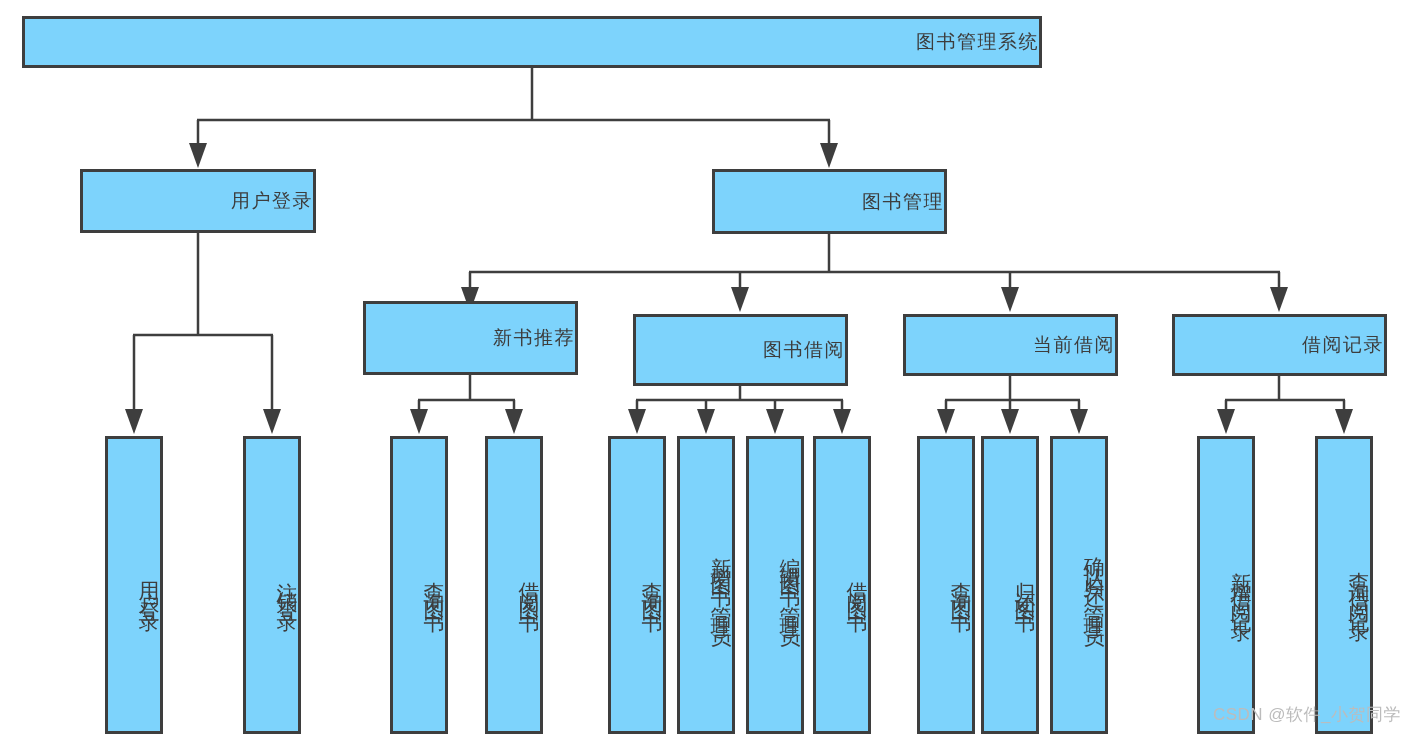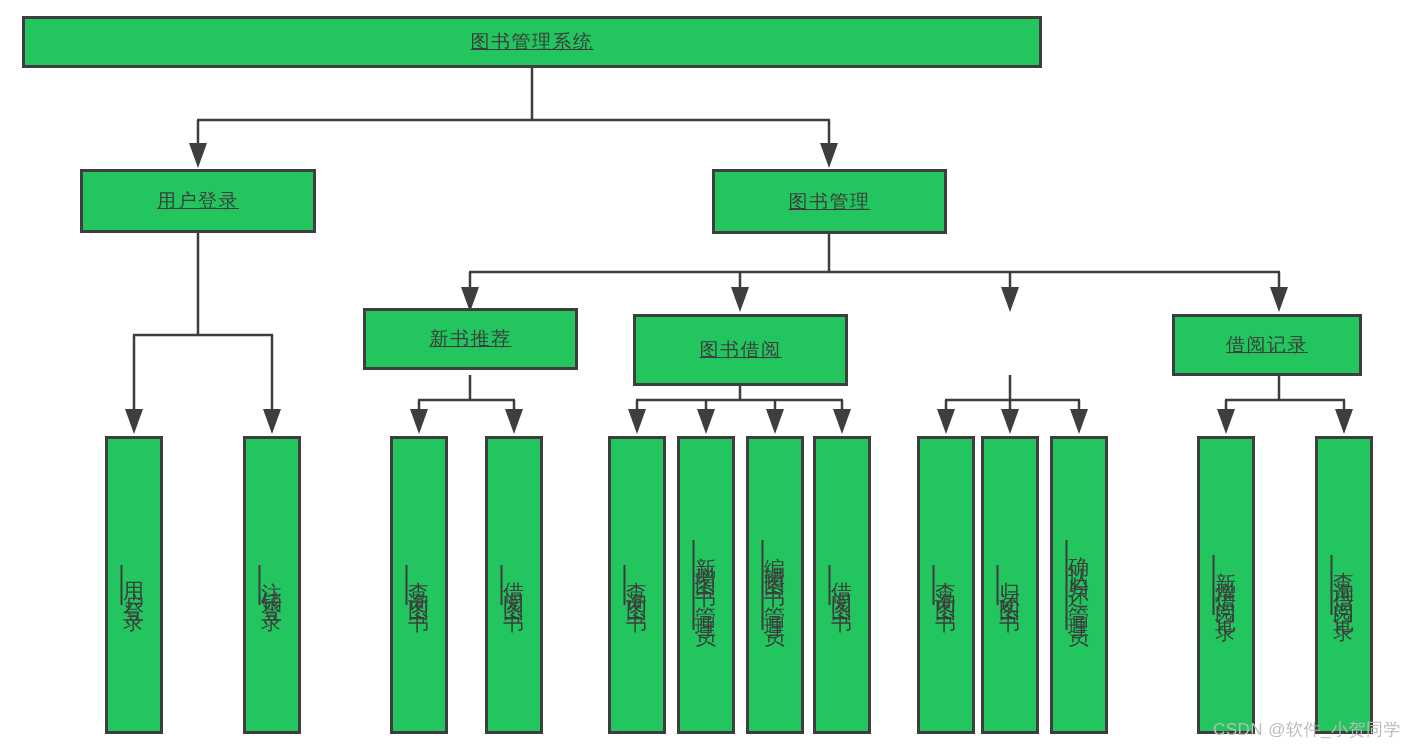--- a/index.html
+++ b/index.html
@@ -2,32 +2,32 @@
 <html><head>
 <meta charset="utf-8">
 <style>
   html,body{margin:0;padding:0;background:#ffffff;}
   .canvas{
     position:relative;width:1405px;height:747px;background:#ffffff;
     font-family:"Liberation Sans","DejaVu Sans",sans-serif;overflow:hidden;
   }
   .wires{position:absolute;left:0;top:0;width:1405px;height:747px;}
   .node{
-    position:absolute;box-sizing:border-box;background:#22c55e;
+    position:absolute;box-sizing:border-box;background:#7dd3fc;
     border:3px solid #3e3e3e;color:#3d3d3d;
-    display:flex;align-items:center;justify-content:center;text-decoration:underline;
+    display:flex;align-items:center;justify-content:flex-end;
   }
   .node.h .lbl{font-size:19px;letter-spacing:1.5px;white-space:nowrap;}
   .node.v{top:436px;width:58px;height:298px;}
   .node.v .lbl{
     writing-mode:vertical-rl;text-orientation:mixed;
     font-size:21px;line-height:1;letter-spacing:10px;
   }
   .watermark{
-    position:absolute;right:4px;bottom:6px;
+    position:absolute;right:4px;bottom:21px;
     font-size:17px;color:#bcbcbc;letter-spacing:.5px;white-space:nowrap;
   }
 </style>
 </head>
 <body>
 
 <div class="canvas">
 
   <svg class="wires" id="wires" viewBox="0 0 1405 747" xmlns="http://www.w3.org/2000/svg">
       <line x1="532" y1="68" x2="532" y2="121" stroke="#3e3e3e" stroke-width="2.5"></line>
@@ -88,27 +88,30 @@
     <span class="lbl">图书管理系统</span>
   </div>
 
   <div class="node h" style="left:80px;top:169px;width:236px;height:64px">
     <span class="lbl">用户登录</span>
   </div>
   <div class="node h" style="left:712px;top:169px;width:235px;height:65px">
     <span class="lbl">图书管理</span>
   </div>
 
-  <div class="node h" style="left:363px;top:308px;width:215px;height:62px">
+  <div class="node h" style="left:363px;top:301px;width:215px;height:74px">
     <span class="lbl">新书推荐</span>
   </div>
   <div class="node h" style="left:633px;top:314px;width:215px;height:72px">
     <span class="lbl">图书借阅</span>
   </div>
-  <div class="node h" style="left:1172px;top:314px;width:190px;height:62px">
+  <div class="node h" style="left:903px;top:314px;width:215px;height:62px">
+    <span class="lbl">当前借阅</span>
+  </div>
+  <div class="node h" style="left:1172px;top:314px;width:215px;height:62px">
     <span class="lbl">借阅记录</span>
   </div>
 
   <div class="node v" style="left:105px">
     <span class="lbl">用户登录</span>
   </div>
   <div class="node v" style="left:243px">
     <span class="lbl">注销登录</span>
   </div>
 

